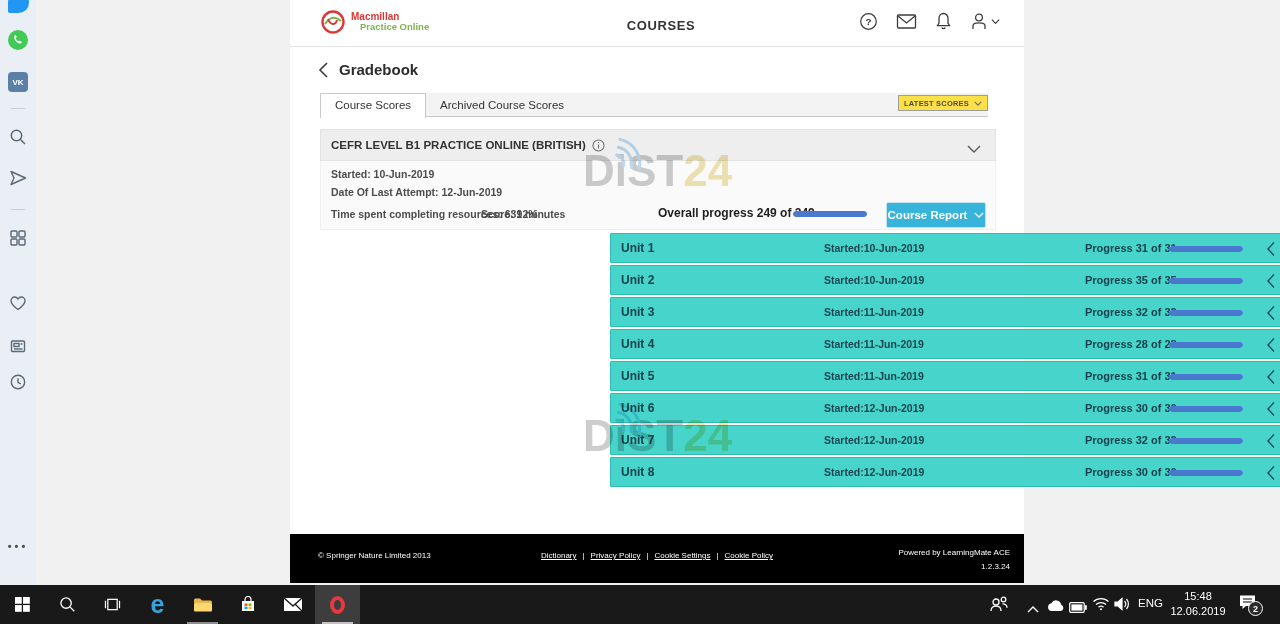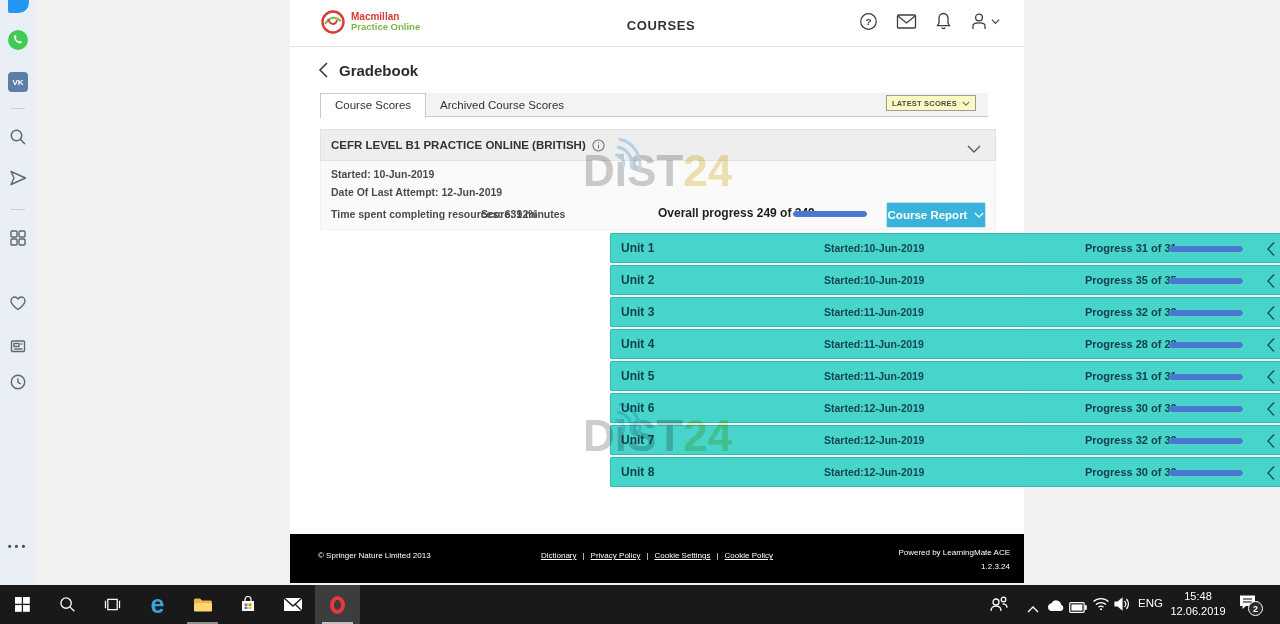--- a/index.html
+++ b/index.html
@@ -23,32 +23,32 @@
   
   .page-bg { position:absolute; left:36px; top:0; width:1244px; height:585px; background:#f1f1f2; }
 
   
   .content { position:absolute; left:290px; top:0; width:734px; height:534px; background:#ffffff; }
 
   .site-header { position:absolute; top:0; left:0; width:734px; height:47px; background:#fff; border-bottom:1px solid #e4e4e4; }
   .logo { position:absolute; left:30px; top:9px; display:flex; align-items:center; gap:5px; }
   .logo-text { line-height:1.05; }
   .logo-line1 { color:#d93a35; font-size:10px; font-weight:bold; }
-  .logo-line2 { color:#7ab648; font-size:9.5px; font-weight:bold; }
+  .logo-line2 { color:#7ab648; font-size:9.5px; font-weight:bold;margin-left:9px; }
   .nav-title { position:absolute; left:0; right:0; top:18px; text-align:center; font-size:13px; font-weight:bold; color:#333; letter-spacing:0.6px;margin-left:8px; }
   .header-icons { position:absolute; right:24px; top:12px; display:flex; align-items:center; gap:18px; }
   .hicon { display:flex; align-items:center; }
 
-  .gradebook-row { position:absolute; top:61px; left:28px; display:flex; align-items:center; gap:9px; }
+  .gradebook-row { position:absolute; top:61px; left:28px; display:flex; gap:9px; }
   .gradebook-title { font-size:15px; font-weight:bold; color:#2c2c2c; }
 
   .tabstrip { position:absolute; top:93px; left:30px; width:668px; height:24px; background:#f3f3f3; border-bottom:1px solid #c9c9c9; display:flex; }
   .tab { height:24px; line-height:24px; padding:0 14px; font-size:11.5px; color:#333; white-space:nowrap; }
   .tab-active { background:#fff; border:1px solid #c9c9c9; border-bottom:none; height:25px; line-height:23px; margin-bottom:-1px; z-index:2; }
-  .sort-select { position:absolute; right:12px; top:2px; height:16px; border:1px solid #9c9c9c; background:#fef9c3; display:flex; align-items:center; gap:5px; padding:0 5px; }
+  .sort-select { position:absolute; right:0; top:2px; height:16px; border:1px solid #9c9c9c; background:#fde047; display:flex; align-items:center; gap:5px; padding:0 5px; }
   .sort-label { font-size:7.5px; font-weight:bold; color:#4a4a4a; letter-spacing:0.2px; }
 
   .course-panel { position:absolute; top:129px; left:30px; width:676px; }
   .panel-header { height:32px; background:#eeeeee; border:1px solid #e2e2e2; display:flex; align-items:center; padding:0 10px; position:relative; }
   .panel-title { font-size:11.5px; font-weight:bold; color:#333; }
   .info-icon { margin-left:6px; display:flex; }
   .panel-chevron { position:absolute; right:14px; top:10px; }
   .panel-body { height:69px; background:#fafafa; position:relative; border-left:1px solid #f0f0f0; border-right:1px solid #f0f0f0; border-bottom:1px solid #f0f0f0; }
   .d-line { position:absolute; font-size:10.5px; font-weight:bold; color:#4c4c4c; white-space:nowrap; }
   .d-started { left:10px; top:7px; }

